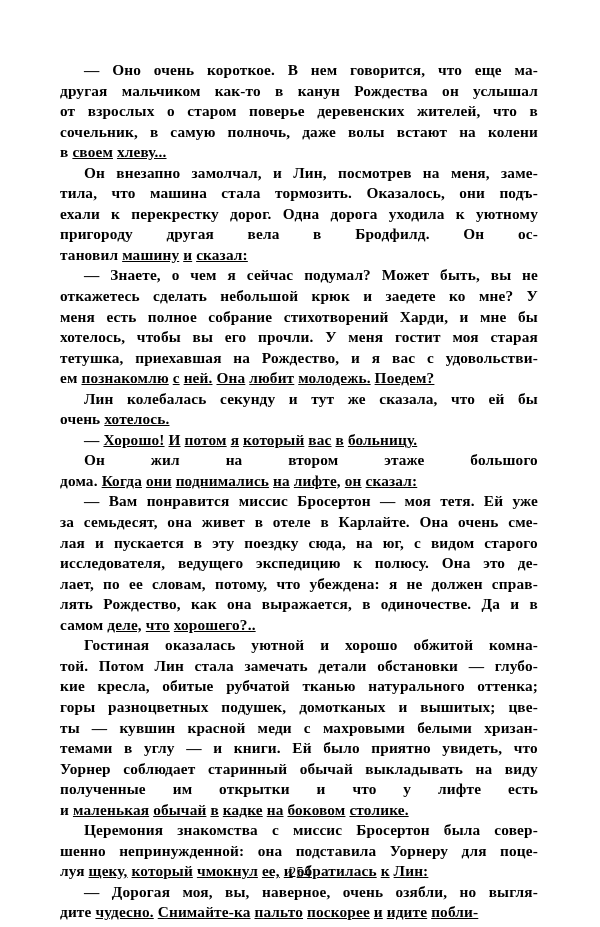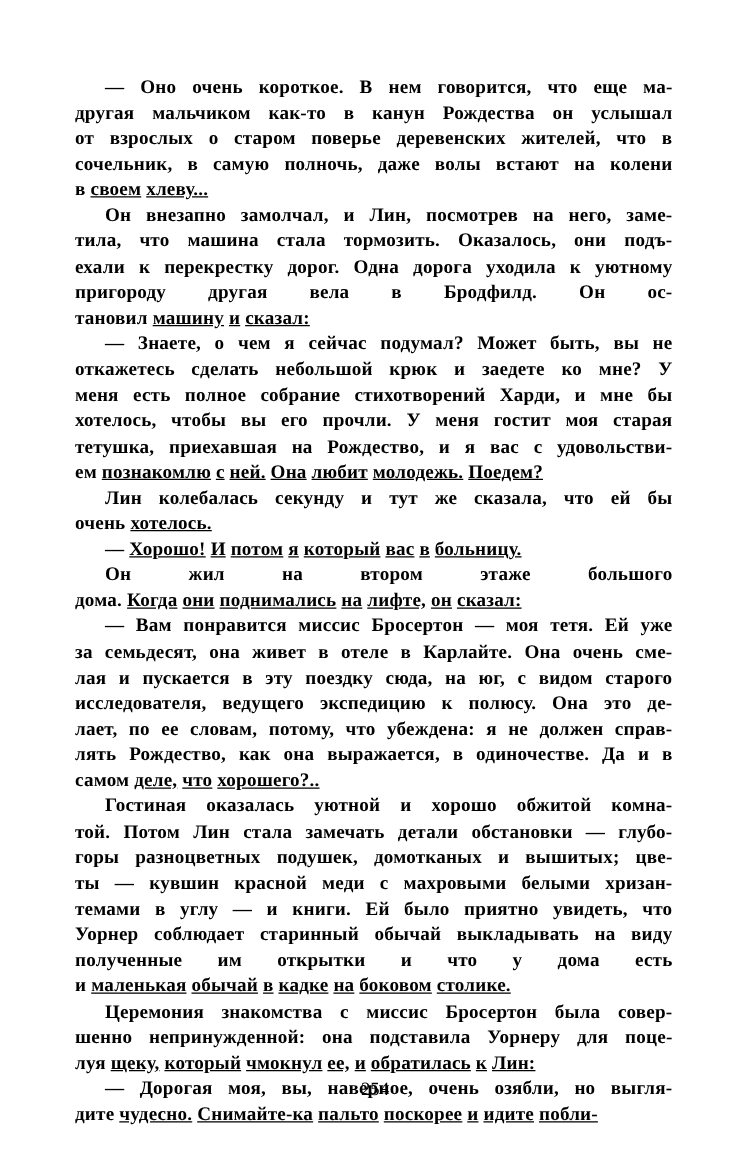--- a/index.html
+++ b/index.html
@@ -99,21 +99,21 @@
 <div class="page">
   <div class="text-block" id="text-block">
       <div class="para">
         <div class="line just indent"><span class="w">—</span><span class="w">Оно</span><span class="w">очень</span><span class="w">короткое.</span><span class="w">В</span><span class="w">нем</span><span class="w">говорится,</span><span class="w">что</span><span class="w">еще</span><span class="w">ма-</span></div>
         <div class="line just"><span class="w">другая</span><span class="w">мальчиком</span><span class="w">как-то</span><span class="w">в</span><span class="w">канун</span><span class="w">Рождества</span><span class="w">он</span><span class="w">услышал</span></div>
         <div class="line just"><span class="w">от</span><span class="w">взрослых</span><span class="w">о</span><span class="w">старом</span><span class="w">поверье</span><span class="w">деревенских</span><span class="w">жителей,</span><span class="w">что</span><span class="w">в</span></div>
         <div class="line just"><span class="w">сочельник,</span><span class="w">в</span><span class="w">самую</span><span class="w">полночь,</span><span class="w">даже</span><span class="w">волы</span><span class="w">встают</span><span class="w">на</span><span class="w">колени</span></div>
         <div class="line last"><span class="w">в</span><span class="w">своем</span><span class="w">хлеву...</span></div>
       </div>
       <div class="para">
-        <div class="line just indent"><span class="w">Он</span><span class="w">внезапно</span><span class="w">замолчал,</span><span class="w">и</span><span class="w">Лин,</span><span class="w">посмотрев</span><span class="w">на</span><span class="w">него,</span><span class="w">заме-</span></div>
+        <div class="line just indent"><span class="w">Он</span><span class="w">внезапно</span><span class="w">замолчал,</span><span class="w">и</span><span class="w">Лин,</span><span class="w">посмотрев</span><span class="w">на</span><span class="w">меня,</span><span class="w">заме-</span></div>
         <div class="line just"><span class="w">тила,</span><span class="w">что</span><span class="w">машина</span><span class="w">стала</span><span class="w">тормозить.</span><span class="w">Оказалось,</span><span class="w">они</span><span class="w">подъ-</span></div>
         <div class="line just"><span class="w">ехали</span><span class="w">к</span><span class="w">перекрестку</span><span class="w">дорог.</span><span class="w">Одна</span><span class="w">дорога</span><span class="w">уходила</span><span class="w">к</span><span class="w">уютному</span></div>
         <div class="line just"><span class="w">пригороду</span><span class="w">другая</span><span class="w">вела</span><span class="w">в</span><span class="w">Бродфилд.</span><span class="w">Он</span><span class="w">ос-</span></div>
         <div class="line last"><span class="w">тановил</span><span class="w">машину</span><span class="w">и</span><span class="w">сказал:</span></div>
       </div>
       <div class="para">
         <div class="line just indent"><span class="w">—</span><span class="w">Знаете,</span><span class="w">о</span><span class="w">чем</span><span class="w">я</span><span class="w">сейчас</span><span class="w">подумал?</span><span class="w">Может</span><span class="w">быть,</span><span class="w">вы</span><span class="w">не</span></div>
         <div class="line just"><span class="w">откажетесь</span><span class="w">сделать</span><span class="w">небольшой</span><span class="w">крюк</span><span class="w">и</span><span class="w">заедете</span><span class="w">ко</span><span class="w">мне?</span><span class="w">У</span></div>
         <div class="line just"><span class="w">меня</span><span class="w">есть</span><span class="w">полное</span><span class="w">собрание</span><span class="w">стихотворений</span><span class="w">Харди,</span><span class="w">и</span><span class="w">мне</span><span class="w">бы</span></div>
         <div class="line just"><span class="w">хотелось,</span><span class="w">чтобы</span><span class="w">вы</span><span class="w">его</span><span class="w">прочли.</span><span class="w">У</span><span class="w">меня</span><span class="w">гостит</span><span class="w">моя</span><span class="w">старая</span></div>
@@ -136,25 +136,26 @@
         <div class="line just"><span class="w">за</span><span class="w">семьдесят,</span><span class="w">она</span><span class="w">живет</span><span class="w">в</span><span class="w">отеле</span><span class="w">в</span><span class="w">Карлайте.</span><span class="w">Она</span><span class="w">очень</span><span class="w">сме-</span></div>
         <div class="line just"><span class="w">лая</span><span class="w">и</span><span class="w">пускается</span><span class="w">в</span><span class="w">эту</span><span class="w">поездку</span><span class="w">сюда,</span><span class="w">на</span><span class="w">юг,</span><span class="w">с</span><span class="w">видом</span><span class="w">старого</span></div>
         <div class="line just"><span class="w">исследователя,</span><span class="w">ведущего</span><span class="w">экспедицию</span><span class="w">к</span><span class="w">полюсу.</span><span class="w">Она</span><span class="w">это</span><span class="w">де-</span></div>
         <div class="line just"><span class="w">лает,</span><span class="w">по</span><span class="w">ее</span><span class="w">словам,</span><span class="w">потому,</span><span class="w">что</span><span class="w">убеждена:</span><span class="w">я</span><span class="w">не</span><span class="w">должен</span><span class="w">справ-</span></div>
         <div class="line just"><span class="w">лять</span><span class="w">Рождество,</span><span class="w">как</span><span class="w">она</span><span class="w">выражается,</span><span class="w">в</span><span class="w">одиночестве.</span><span class="w">Да</span><span class="w">и</span><span class="w">в</span></div>
         <div class="line last"><span class="w">самом</span><span class="w">деле,</span><span class="w">что</span><span class="w">хорошего?..</span></div>
       </div>
       <div class="para">
         <div class="line just indent"><span class="w">Гостиная</span><span class="w">оказалась</span><span class="w">уютной</span><span class="w">и</span><span class="w">хорошо</span><span class="w">обжитой</span><span class="w">комна-</span></div>
         <div class="line just"><span class="w">той.</span><span class="w">Потом</span><span class="w">Лин</span><span class="w">стала</span><span class="w">замечать</span><span class="w">детали</span><span class="w">обстановки</span><span class="w">—</span><span class="w">глубо-</span></div>
+        <div class="line just"><span class="w">кие</span><span class="w">кресла,</span><span class="w">обитые</span><span class="w">рубчатой</span><span class="w">тканью</span><span class="w">натурального</span><span class="w">оттенка;</span></div>
         <div class="line just"><span class="w">горы</span><span class="w">разноцветных</span><span class="w">подушек,</span><span class="w">домотканых</span><span class="w">и</span><span class="w">вышитых;</span><span class="w">цве-</span></div>
         <div class="line just"><span class="w">ты</span><span class="w">—</span><span class="w">кувшин</span><span class="w">красной</span><span class="w">меди</span><span class="w">с</span><span class="w">махровыми</span><span class="w">белыми</span><span class="w">хризан-</span></div>
         <div class="line just"><span class="w">темами</span><span class="w">в</span><span class="w">углу</span><span class="w">—</span><span class="w">и</span><span class="w">книги.</span><span class="w">Ей</span><span class="w">было</span><span class="w">приятно</span><span class="w">увидеть,</span><span class="w">что</span></div>
         <div class="line just"><span class="w">Уорнер</span><span class="w">соблюдает</span><span class="w">старинный</span><span class="w">обычай</span><span class="w">выкладывать</span><span class="w">на</span><span class="w">виду</span></div>
-        <div class="line just"><span class="w">полученные</span><span class="w">им</span><span class="w">открытки</span><span class="w">и</span><span class="w">что</span><span class="w">у</span><span class="w">дома</span><span class="w">есть</span></div>
+        <div class="line just"><span class="w">полученные</span><span class="w">им</span><span class="w">открытки</span><span class="w">и</span><span class="w">что</span><span class="w">у</span><span class="w">лифте</span><span class="w">есть</span></div>
         <div class="line last"><span class="w">и</span><span class="w">маленькая</span><span class="w">обычай</span><span class="w">в</span><span class="w">кадке</span><span class="w">на</span><span class="w">боковом</span><span class="w">столике.</span></div>
       </div>
       <div class="para">
         <div class="line just indent"><span class="w">Церемония</span><span class="w">знакомства</span><span class="w">с</span><span class="w">миссис</span><span class="w">Бросертон</span><span class="w">была</span><span class="w">совер-</span></div>
         <div class="line just"><span class="w">шенно</span><span class="w">непринужденной:</span><span class="w">она</span><span class="w">подставила</span><span class="w">Уорнеру</span><span class="w">для</span><span class="w">поце-</span></div>
         <div class="line last"><span class="w">луя</span><span class="w">щеку,</span><span class="w">который</span><span class="w">чмокнул</span><span class="w">ее,</span><span class="w">и</span><span class="w">обратилась</span><span class="w">к</span><span class="w">Лин:</span></div>
       </div>
       <div class="para">
         <div class="line just indent"><span class="w">—</span><span class="w">Дорогая</span><span class="w">моя,</span><span class="w">вы,</span><span class="w">наверное,</span><span class="w">очень</span><span class="w">озябли,</span><span class="w">но</span><span class="w">выгля-</span></div>
         <div class="line last"><span class="w">дите</span><span class="w">чудесно.</span><span class="w">Снимайте-ка</span><span class="w">пальто</span><span class="w">поскорее</span><span class="w">и</span><span class="w">идите</span><span class="w">побли-</span></div>

